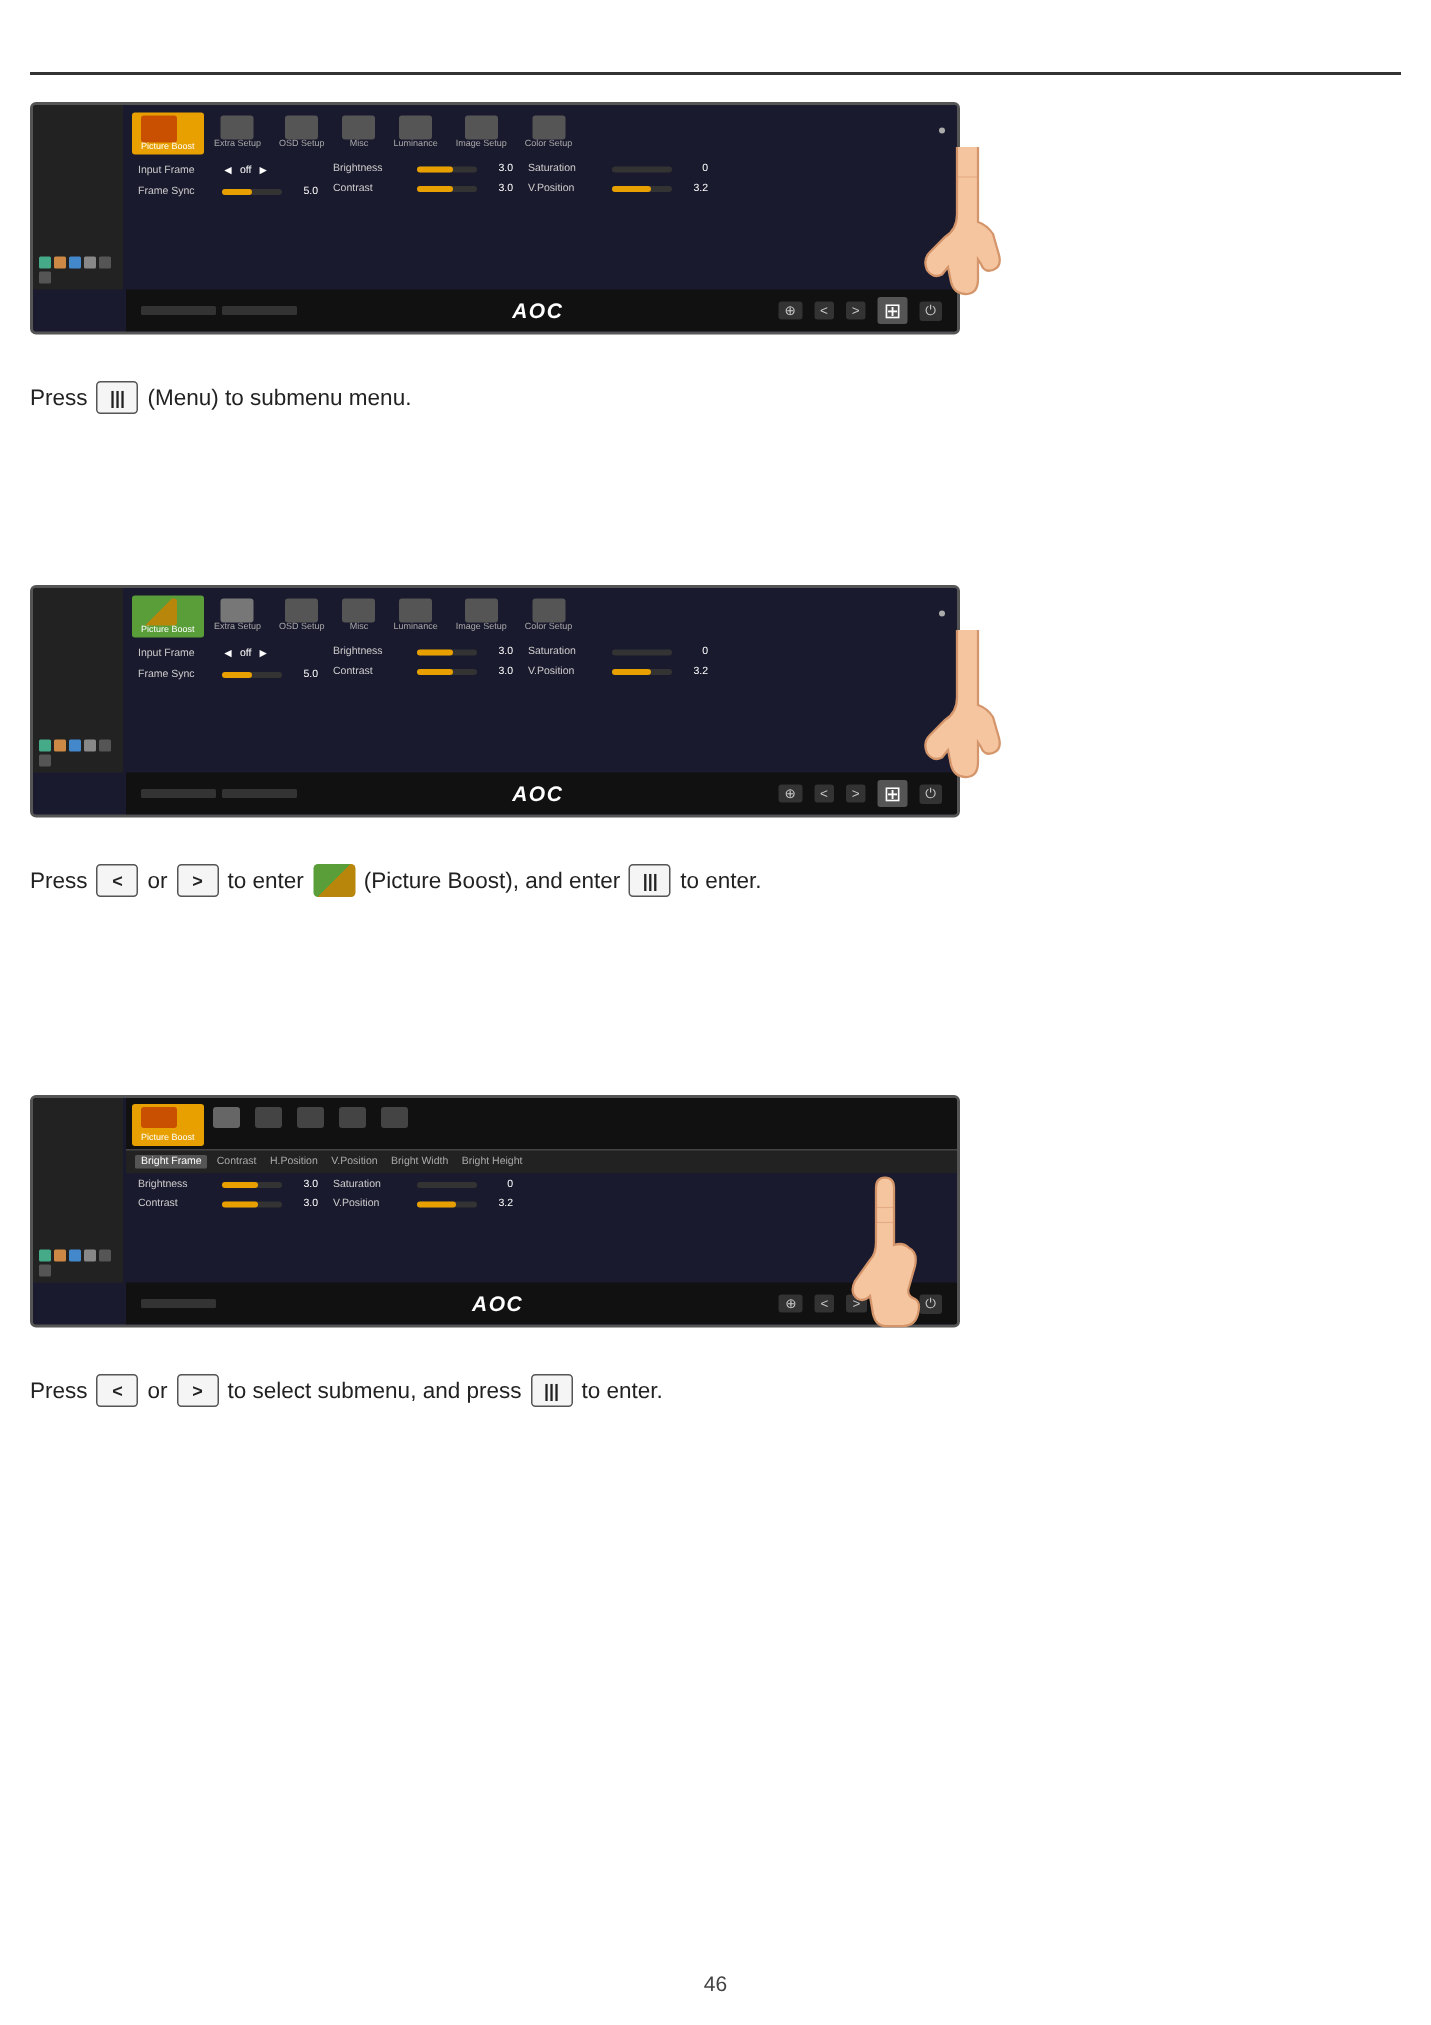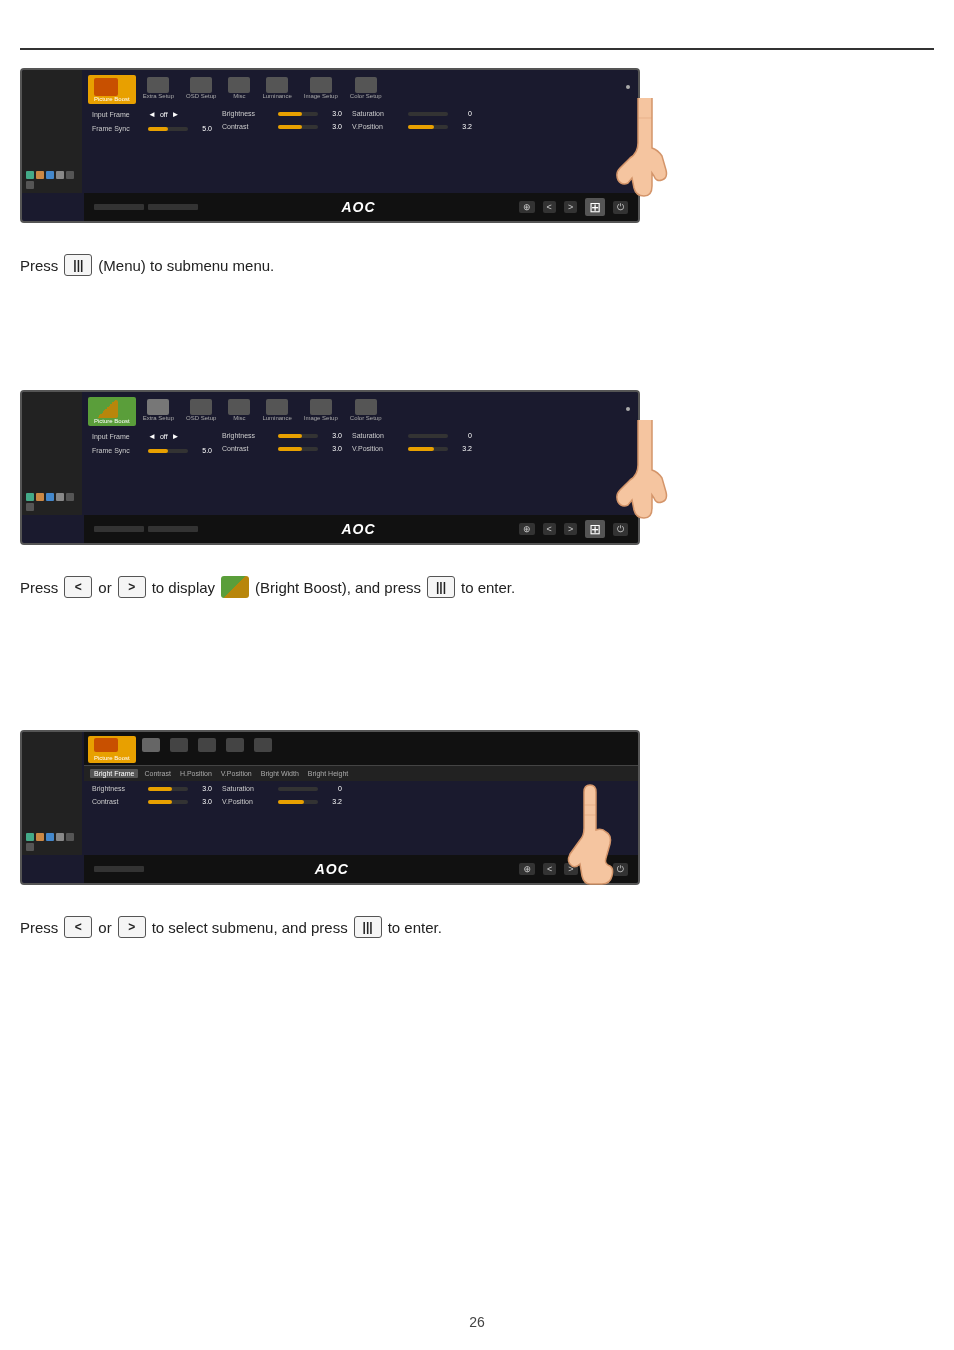--- a/index.html
+++ b/index.html
@@ -448,23 +448,23 @@
         <path d="M38,0 L38,45 Q38,55 30,60 L20,70 Q15,75 18,82 Q22,88 28,85 L32,80 L34,90 Q36,98 44,98 Q52,98 52,88 L52,75 L54,78 Q56,84 62,82 Q68,80 66,72 L62,58 Q58,52 52,50 L52,0 Q52,-4 45,-4 Q38,-4 38,0 Z" fill="#f5c5a0" stroke="#d4956a" stroke-width="1.5"></path>
       </svg>
     </div>
   </div>
 
   <div class="instruction-line" style="margin-top:16px; flex-wrap:wrap; gap:6px;">
     <span>Press</span>
     <span class="key-badge">&lt;</span>
     <span>or</span>
     <span class="key-badge">&gt;</span>
-    <span>to display</span>
+    <span>to enter</span>
     <span style="display:inline-block;width:28px;height:22px;background:linear-gradient(135deg,#5a9e3a 50%,#b8860b 50%);border-radius:3px;vertical-align:middle;"></span>
-    <span>(Bright Boost), and press</span>
+    <span>(Picture Boost), and enter</span>
     <span class="key-badge">|||</span>
     <span>to enter.</span>
   </div>
 </div>
 
 <div class="section" style="top: 730px;">
 
   <div style="position:relative; width:640px; height:170px;">
     <div class="monitor-img">
 
@@ -580,13 +580,13 @@
     <span>Press</span>
     <span class="key-badge">&lt;</span>
     <span>or</span>
     <span class="key-badge">&gt;</span>
     <span>to select submenu, and press</span>
     <span class="key-badge">|||</span>
     <span>to enter.</span>
   </div>
 </div>
 
-<div class="page-number">26</div>
+<div class="page-number">46</div>
 
 </body></html>

